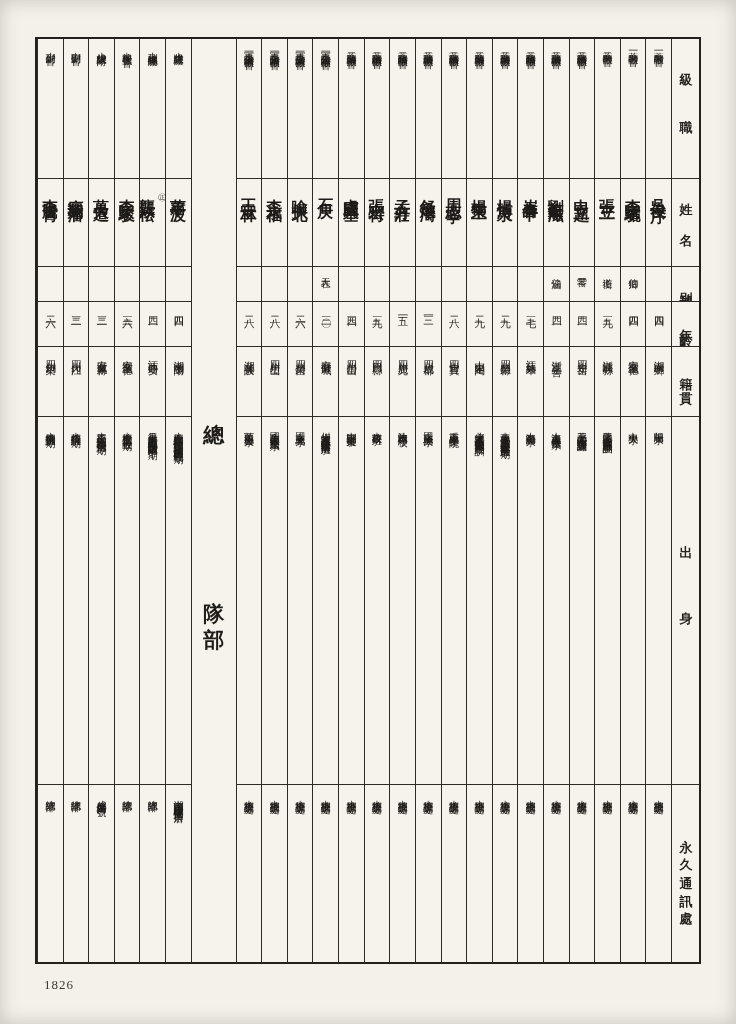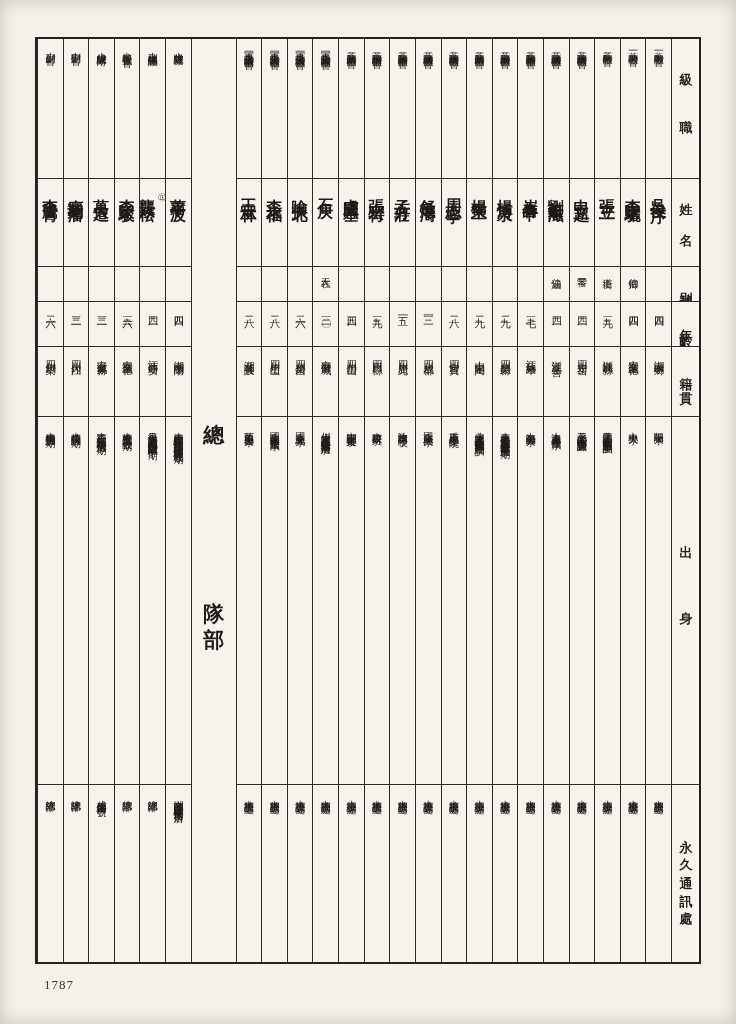--- a/index.html
+++ b/index.html
@@ -673,14 +673,14 @@
     </div>
     <div class="cell h-bg">
       <span class="t bg">本校特訓班四期</span>
     </div>
     <div class="cell h-addr">
       <span class="t addr">總隊部</span>
     </div>
   </div>
     </div>
 
-  <div class="pageno">1787</div>
+  <div class="pageno">1826</div>
 </div>
 
 </body></html>

